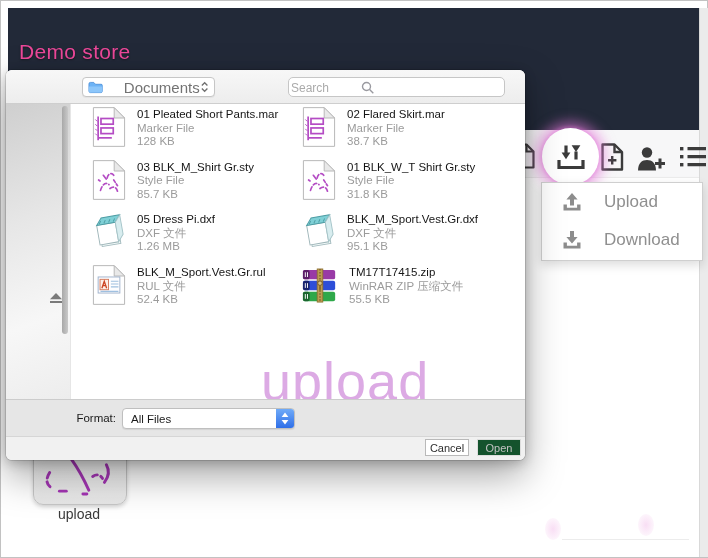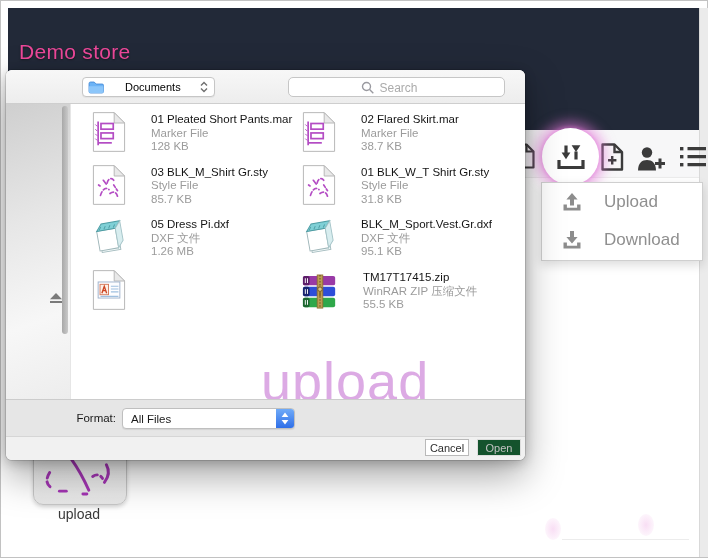--- a/index.html
+++ b/index.html
@@ -32,38 +32,38 @@
   .tm-label{font-size:17px;color:#8f8f8f;}
 
   
   .dialog{position:absolute;left:6px;top:70px;width:519px;height:390px;z-index:20;border-radius:6px;
        background:#fff;box-shadow:0 16px 38px rgba(0,0,0,.35),0 3px 12px rgba(0,0,0,.22),0 0 0 1px rgba(0,0,0,.12);}
   .dlg-toolbar{position:absolute;left:0;top:0;width:100%;height:34px;border-radius:6px 6px 0 0;
        background:linear-gradient(#f7f7f7,#ededed);border-bottom:1px solid #cecece;box-sizing:border-box;}
   .loc-select{position:absolute;left:76px;top:7px;width:133px;height:20px;background:#fff;border:1px solid #c6c6c6;
        border-radius:4px;display:flex;align-items:center;box-sizing:border-box;padding:0 5px;cursor:pointer;
        box-shadow:0 1px 1px rgba(0,0,0,.05);}
-  .loc-select .loc-label{font-size:11px;color:#000000;margin-left:21px;flex:1;}
+  .loc-select .loc-label{font-size:15px;color:#737373;margin-left:21px;flex:1;}
   .search-field{position:absolute;left:282px;top:7px;width:217px;height:20px;background:#fff;border:1px solid #c6c6c6;
        border-radius:5px;box-sizing:border-box;}
   .search-field svg{position:absolute;left:calc(50% - 36px);top:3px;}
   .search-field input{position:absolute;inset:0;width:100%;height:100%;border:none;background:transparent;outline:none;
-       text-align:center;font-size:12px;font-family:"Liberation Sans",sans-serif;color:#333;}
+       text-align:left;font-size:12px;font-family:"Liberation Sans",sans-serif;color:#333;}
   .search-field input::placeholder{color:#ababab;}
 
   .dlg-body{position:absolute;left:0;top:34px;width:100%;height:295px;background:#fff;overflow:hidden;}
   .dlg-sidebar{position:absolute;left:0;top:0;width:64px;height:100%;
        background:linear-gradient(160deg,#cfcfcf 0%,#e6e6e6 38%,#f7f7f7 72%,#ededed 100%);
        border-right:1px solid #e6e6e6;}
   .sb-thumb{position:absolute;left:56px;top:2px;width:6px;height:228px;border-radius:3px;
        background:linear-gradient(90deg,#a8a8a8,#c9c9c9);cursor:pointer;}
   .sb-eject{position:absolute;left:44px;top:188px;background:none;border:none;padding:0;cursor:pointer;}
 
   .file-grid{position:absolute;left:80px;top:2px;display:grid;grid-template-columns:210px 210px;grid-auto-rows:52.7px;}
-  .file-cell{display:flex;align-items:center;cursor:pointer;gap:14px;}
+  .file-cell{display:flex;align-items:flex-start;cursor:pointer;}
   .file-cell svg{flex:0 0 auto;margin:0 11px 0 6px;}
   .fmeta{padding-top:2px;}
   .fname{font-size:11.5px;color:#151515;line-height:13.5px;white-space:nowrap;}
   .ftype,.fsize{font-size:11.5px;color:#9b9b9b;line-height:13.5px;white-space:nowrap;}
 
   .watermark{position:absolute;left:255px;top:250px;font-size:54px;color:#dcaae4;letter-spacing:1px;
        pointer-events:none;line-height:1;}
 
   .format-row{position:absolute;left:0;top:329px;width:100%;height:38px;background:#e6e6e6;
        border-top:1px solid #cccccc;border-bottom:1px solid #d6d6d6;box-sizing:border-box;}
@@ -375,20 +375,25 @@
             <div class="fname">BLK_M_Sport.Vest.Gr.dxf</div>
             <div class="ftype">DXF 文件</div>
             <div class="fsize">95.1 KB</div>
           </div>
         </div>
 
         <div class="file-cell">
           <svg width="34" height="42">
               <use href="#sym-rul"></use>
             </svg>
+          <div class="fmeta">
+            <div class="fname">BLK_M_Sport.Vest.Gr.rul</div>
+            <div class="ftype">RUL 文件</div>
+            <div class="fsize">52.4 KB</div>
+          </div>
         </div>
 
         <div class="file-cell">
           <svg width="36" height="36" style="margin-top:4px">
               <use href="#sym-zip"></use>
             </svg>
           <div class="fmeta">
             <div class="fname">TM17T17415.zip</div>
             <div class="ftype">WinRAR ZIP 压缩文件</div>
             <div class="fsize">55.5 KB</div>

